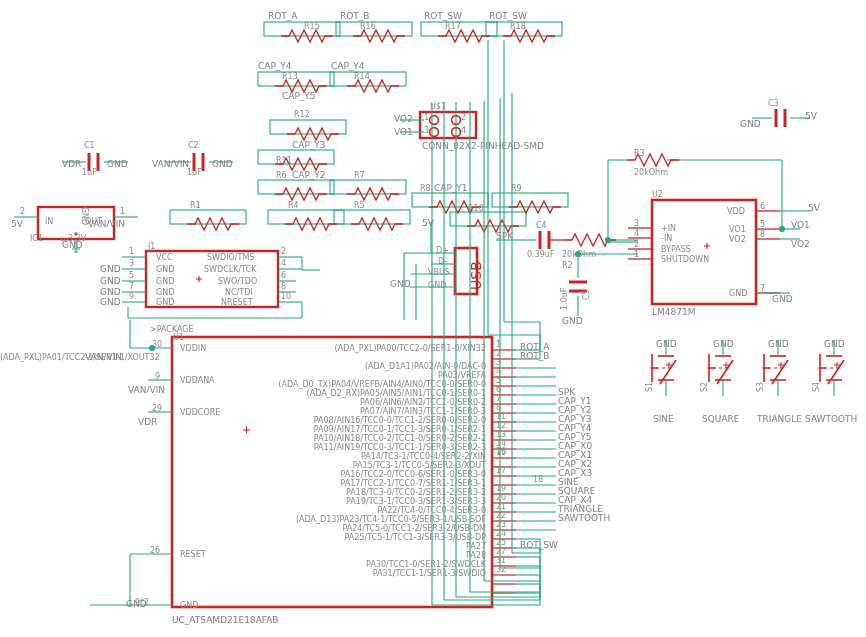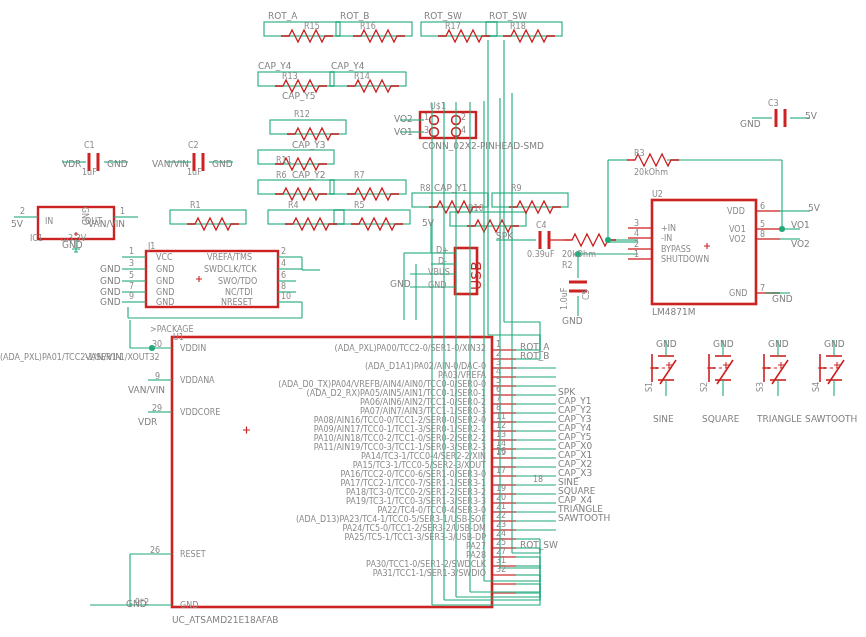--- a/index.html
+++ b/index.html
@@ -433,21 +433,21 @@
 <div class="lbl pn" style="left:129px;top:292px;">9</div>
 <div class="lbl" style="left:100px;top:265px;">GND</div>
 <div class="lbl" style="left:100px;top:277px;">GND</div>
 <div class="lbl" style="left:100px;top:288px;">GND</div>
 <div class="lbl" style="left:100px;top:298px;">GND</div>
 <div class="pinname" style="left:156px;top:254px;">VCC</div>
 <div class="pinname" style="left:156px;top:266px;">GND</div>
 <div class="pinname" style="left:156px;top:278px;">GND</div>
 <div class="pinname" style="left:156px;top:289px;">GND</div>
 <div class="pinname" style="left:156px;top:299px;">GND</div>
-<div class="pinname" style="left:207px;top:254px;">VREFA/TMS</div>
+<div class="pinname" style="left:207px;top:254px;">SWDIO/TMS</div>
 <div class="pinname" style="left:204px;top:266px;">SWDCLK/TCK</div>
 <div class="pinname" style="left:218px;top:278px;">SWO/TDO</div>
 <div class="pinname" style="left:225px;top:289px;">NC/TDI</div>
 <div class="pinname" style="left:221px;top:299px;">NRESET</div>
 <div class="lbl pn" style="left:281px;top:247px;">2</div>
 <div class="lbl pn" style="left:281px;top:259px;">4</div>
 <div class="lbl pn" style="left:281px;top:271px;">6</div>
 <div class="lbl pn" style="left:281px;top:282px;">8</div>
 <div class="lbl pn" style="left:281px;top:292px;">10</div>
 

